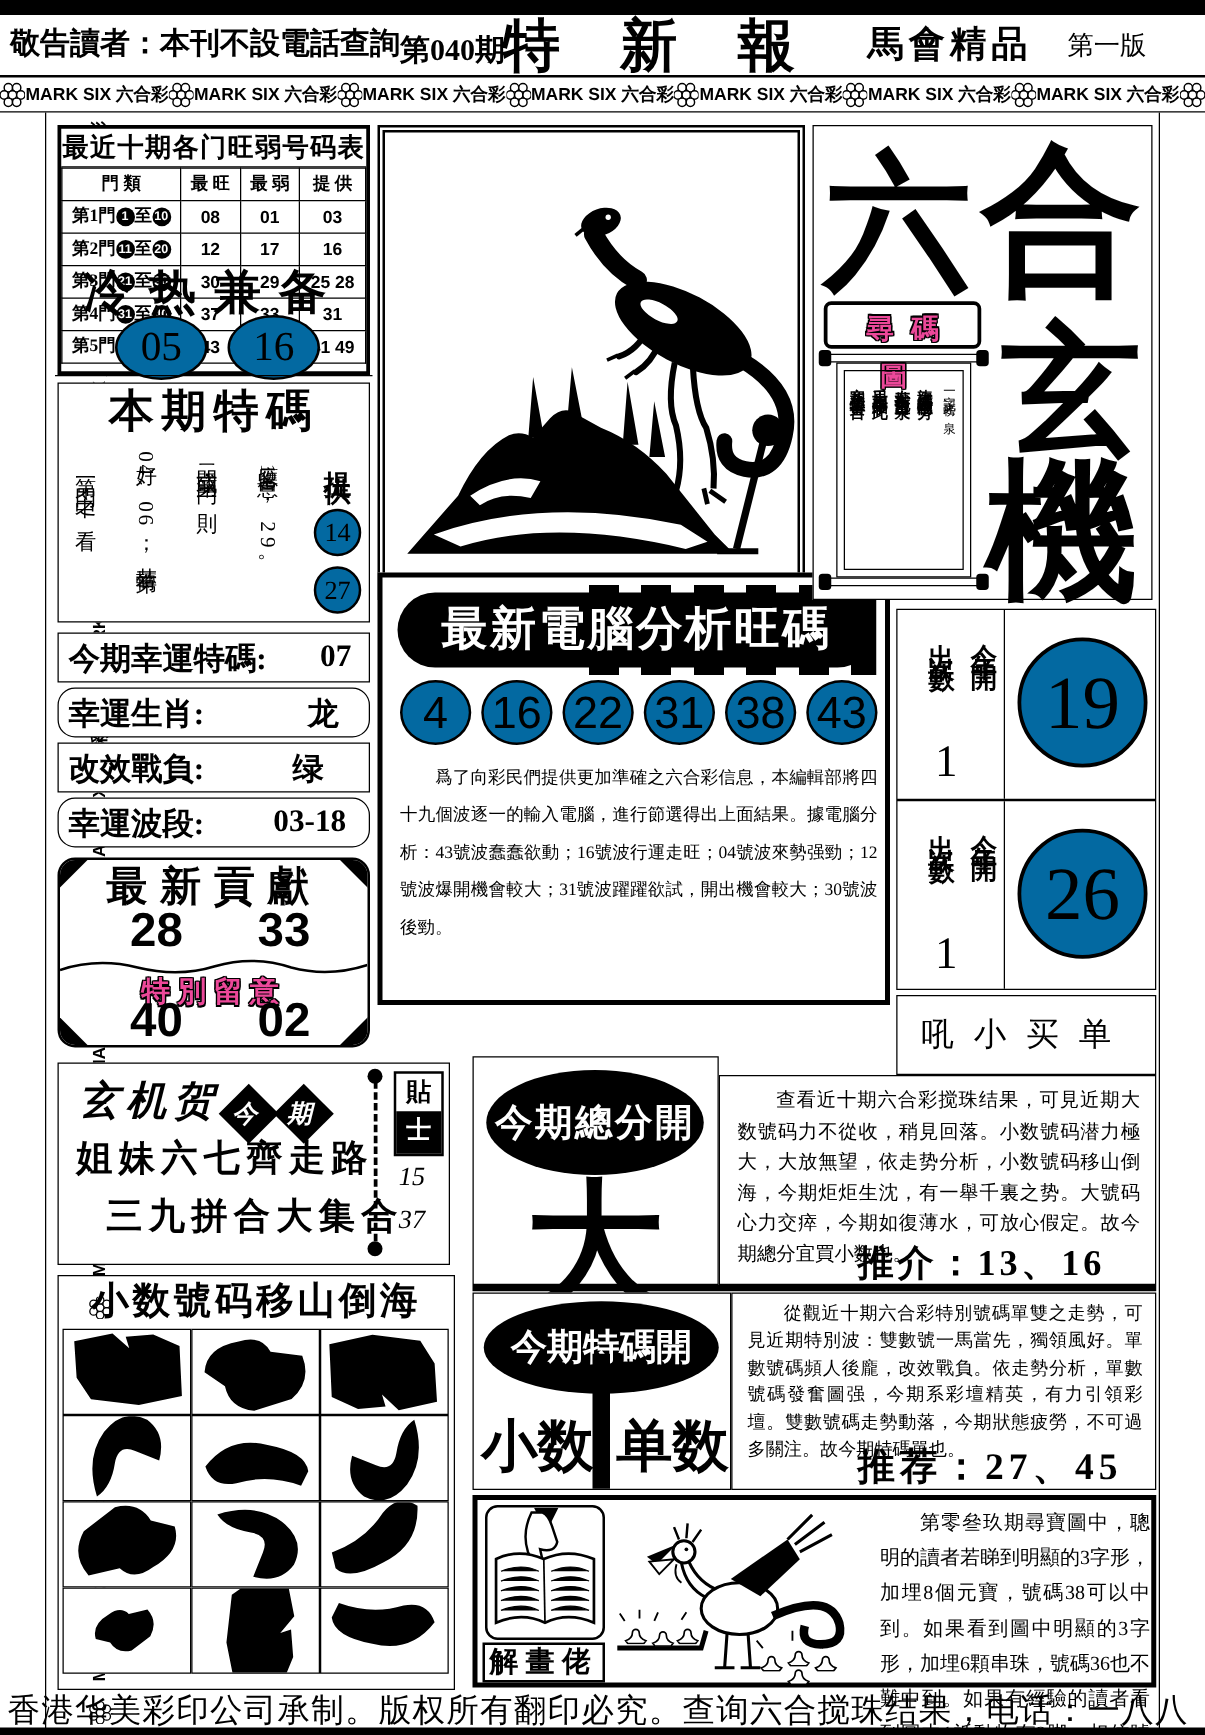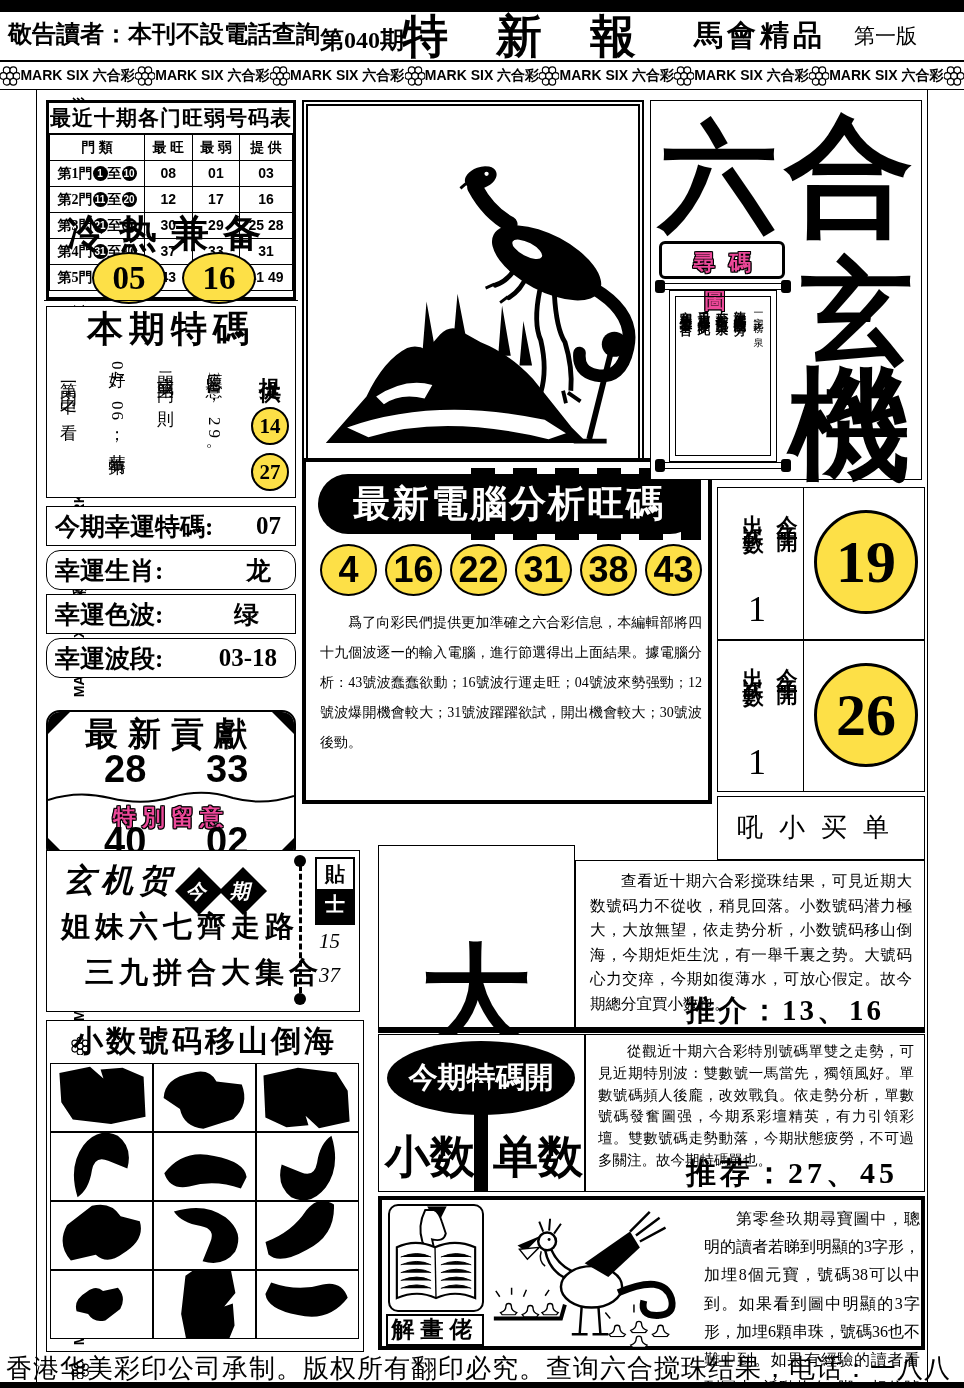--- a/index.html
+++ b/index.html
@@ -6,21 +6,21 @@
   #page{position:relative;width:964px;height:1388px;background:#fff;overflow:hidden;
         font-family:"Liberation Serif",serif;color:#000;}
   .abs{position:absolute;}
   .box{position:absolute;background:#fff;border:1px solid #000;box-sizing:border-box;}
   .b2{border-width:2px;} .b3{border-width:3px;} .b4{border-width:4px;}
   .c{text-align:center;} .bold{font-weight:700;}
   .sans{font-family:"Liberation Sans",sans-serif;}
   .vtx{writing-mode:vertical-rl;}
   .rot{transform:rotate(-90deg);white-space:nowrap;}
   .oline{color:#ec4899;text-shadow:-1px -1px 0 #000,1px -1px 0 #000,-1px 1px 0 #000,1px 1px 0 #000,0 1px 0 #000,0 -1px 0 #000,1px 0 0 #000,-1px 0 0 #000;}
-  .circle{display:flex;align-items:center;justify-content:center;border:2px solid #000;border-radius:50%;box-sizing:border-box;background:#fde047;font-weight:700;}
+  .circle{display:flex;align-items:center;justify-content:center;border:2px solid #000;border-radius:50%;box-sizing:border-box;background:#0369a1;font-weight:400;}
   .bc{display:inline-block;width:15px;height:15px;line-height:15px;background:#000;color:#fff;border-radius:50%;font-size:10px;text-align:center;vertical-align:1px;font-family:"Liberation Sans",sans-serif;}
   .ellipse{position:absolute;background:#000;color:#fff;border-radius:50%;display:flex;align-items:center;justify-content:center;font-weight:700;}
   table.ht{border-collapse:collapse;width:100%;}
   table.ht td,table.ht th{border:1px solid #000;padding:0;font-size:14px;line-height:25px;text-align:center;}
   .strip-item{display:flex;align-items:center;gap:6px;font-weight:700;font-size:14px;font-family:"Liberation Sans",sans-serif;}
   .para{text-align:justify;}
   .diamond{display:inline-flex;width:34px;height:34px;background:#000;color:#fff;transform:rotate(45deg);align-items:center;justify-content:center;margin:0 5px;vertical-align:-6px;}
   .diamond>span{transform:rotate(-45deg);font-size:20px;font-weight:700;}
   .cell{width:103px;height:69px;border:1px solid #000;box-sizing:border-box;background:#fff;}
 </style>
@@ -289,29 +289,29 @@
 
   <div class="box" style="left:46px;top:506px;width:250px;height:40px;border-width:1.5px;display:flex;align-items:center;justify-content:space-between;padding:0 14px 0 8px;font-size:25px;font-weight:700;">
     <span>今期幸運特碼:</span>
       <span>07</span>
   </div>
   <div class="box" style="left:46px;top:550px;width:250px;height:40px;border-width:1.5px;border-radius:14px;display:flex;align-items:center;justify-content:space-between;padding:0 24px 0 8px;font-size:25px;font-weight:700;">
     <span>幸運生肖:</span>
       <span>龙</span>
   </div>
   <div class="box" style="left:46px;top:594px;width:250px;height:40px;border-width:1.5px;display:flex;align-items:center;justify-content:space-between;padding:0 36px 0 8px;font-size:25px;font-weight:700;">
-    <span>幸運色波:</span>
+    <span>改效戰負:</span>
       <span>绿</span>
   </div>
   <div class="box" style="left:46px;top:638px;width:250px;height:40px;border-width:1.5px;border-radius:14px;display:flex;align-items:center;justify-content:space-between;padding:0 18px 0 8px;font-size:25px;font-weight:700;">
     <span>幸運波段:</span>
       <span>03-18</span>
   </div>
 
-  <div class="box b2" style="left:46px;top:710px;width:250px;height:152px;border-radius:14px;overflow:hidden;">
+  <div class="box b2" style="left:46px;top:686px;width:250px;height:152px;border-radius:14px;overflow:hidden;">
     <div class="abs" style="left:-2px;top:-2px;width:26px;height:26px;background:#000;clip-path:polygon(0 0,100% 0,0 100%);"></div>
     <div class="abs" style="right:-2px;top:-2px;width:26px;height:26px;background:#000;clip-path:polygon(0 0,100% 0,100% 100%);"></div>
     <div class="abs" style="left:-2px;bottom:-2px;width:26px;height:26px;background:#000;clip-path:polygon(0 0,0 100%,100% 100%);"></div>
     <div class="abs" style="right:-2px;bottom:-2px;width:26px;height:26px;background:#000;clip-path:polygon(100% 0,0 100%,100% 100%);"></div>
     <div class="c bold" style="font-size:33px;line-height:40px;letter-spacing:10px;margin-top:2px;">最新貢獻</div>
     <span class="abs sans bold" style="left:56px;top:36px;font-size:38px;">28</span>
     <span class="abs sans bold" style="left:158px;top:36px;font-size:38px;">33</span>
     <svg class="abs" style="left:0;top:78px;" width="246" height="14">
         <path d="M0,10 Q30,0 62,8 Q95,16 124,7 Q155,-2 185,8 Q215,16 246,6" fill="none" stroke="#000" stroke-width="2"></path>
       </svg>
@@ -450,20 +450,21 @@
 
   <div class="box c" style="left:717px;top:796px;width:208px;height:64px;">
     <span style="font-size:26px;line-height:62px;letter-spacing:16px;text-indent:16px;">吼小买单</span>
   </div>
   <div class="box" style="left:575px;top:860px;width:350px;height:168px;">
     <div class="abs para" style="left:14px;top:8px;width:322px;font-size:15.5px;line-height:24.5px;text-indent:2em;">查看近十期六合彩搅珠结果，可見近期大数號码力不從收，稍見回落。小数號码潜力極大，大放無望，依走势分析，小数號码移山倒海，今期炬炬生沈，有一舉千裏之势。大號码心力交瘁，今期如復薄水，可放心假定。故今期總分宜買小数也。</div>
     <div class="abs bold" style="left:110px;top:130px;font-size:29px;letter-spacing:3px;">推介：13、16</div>
   </div>
 
   <div class="box" style="left:378px;top:845px;width:197px;height:183px;border-width:1.5px;">
+    <div class="ellipse" style="left:10px;top:10px;width:174px;height:84px;font-size:30px;letter-spacing:2px;">今期總分開</div>
     <div class="abs c bold" style="left:0;top:76px;width:194px;font-size:112px;">大</div>
   </div>
 
   <div class="abs" style="left:378px;top:1028px;width:547px;height:5px;background:#000;"></div>
 
   <div class="box" style="left:378px;top:1034px;width:207px;height:158px;border-width:1.5px;">
     <div class="ellipse" style="left:8px;top:6px;width:188px;height:74px;font-size:29px;">今期特碼開</div>
     <div class="abs" style="left:95px;top:48px;width:14px;height:108px;background:#000;"></div>
     <span class="abs bold" style="left:114px;top:92px;font-size:45px;">单数</span>
     <span class="abs bold" style="left:6px;top:92px;font-size:45px;">小数</span>

